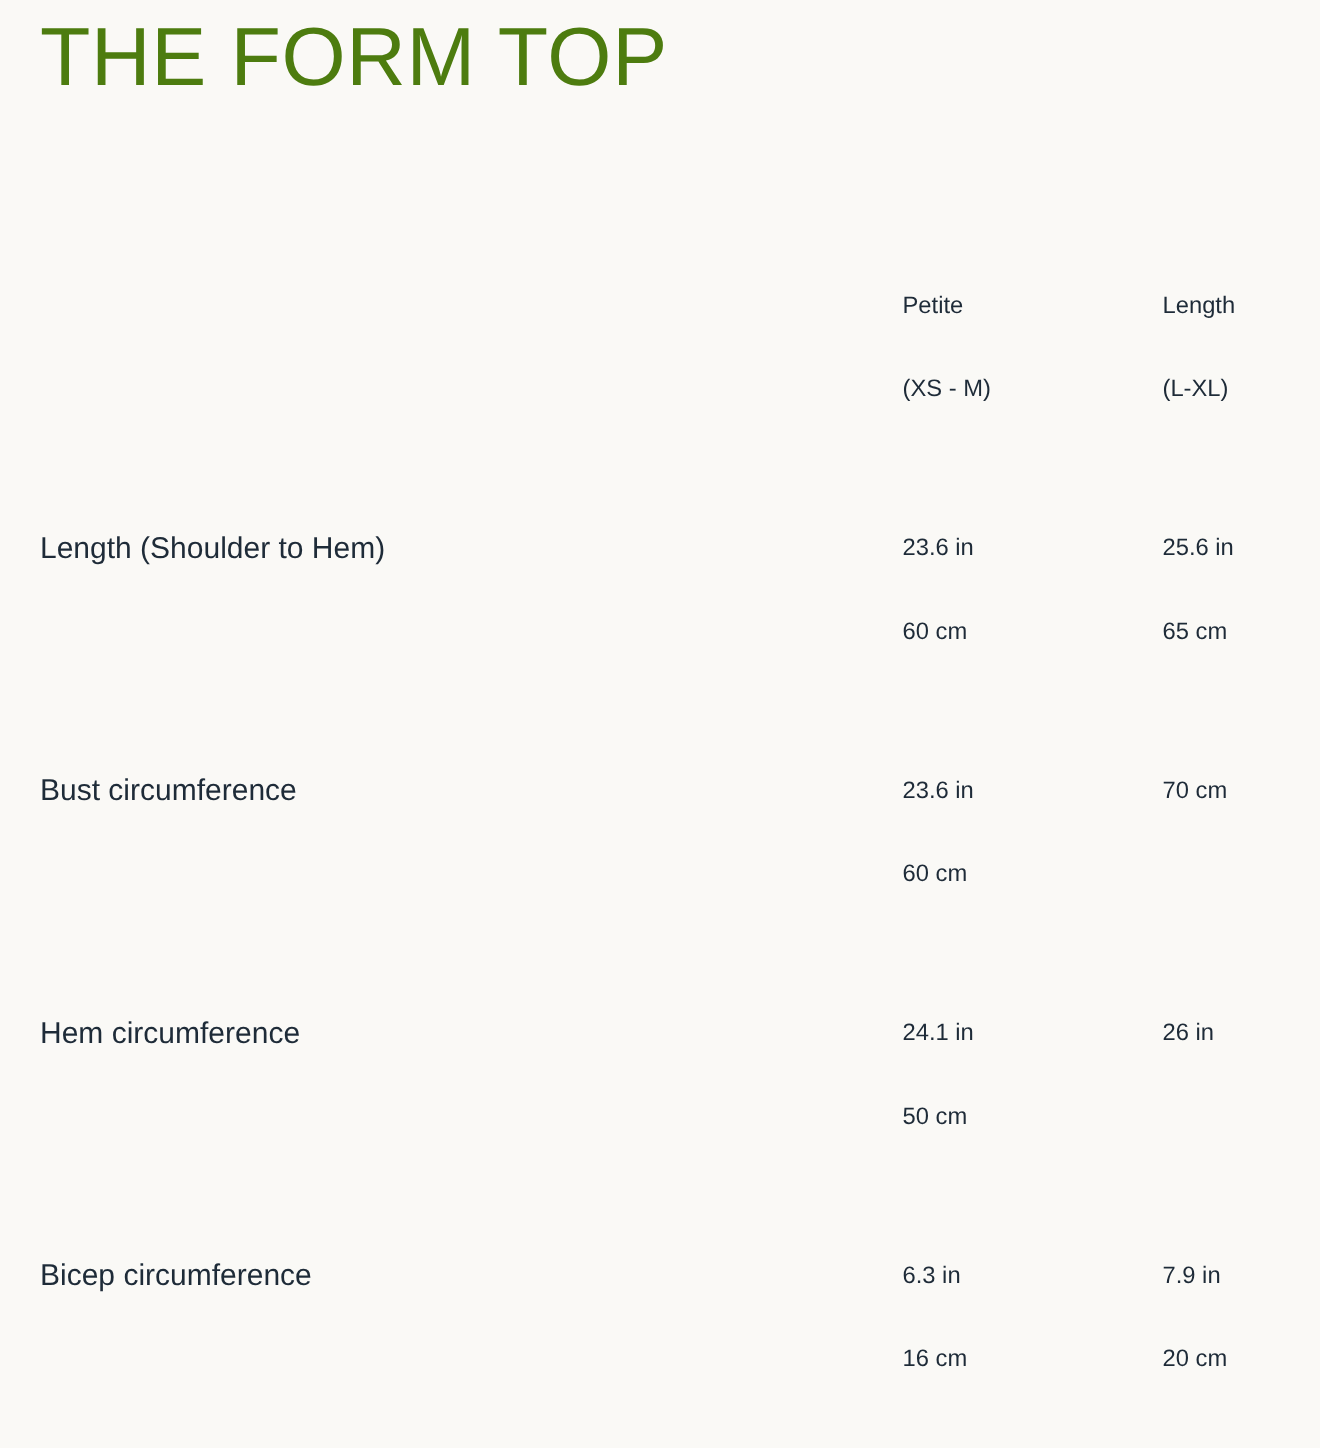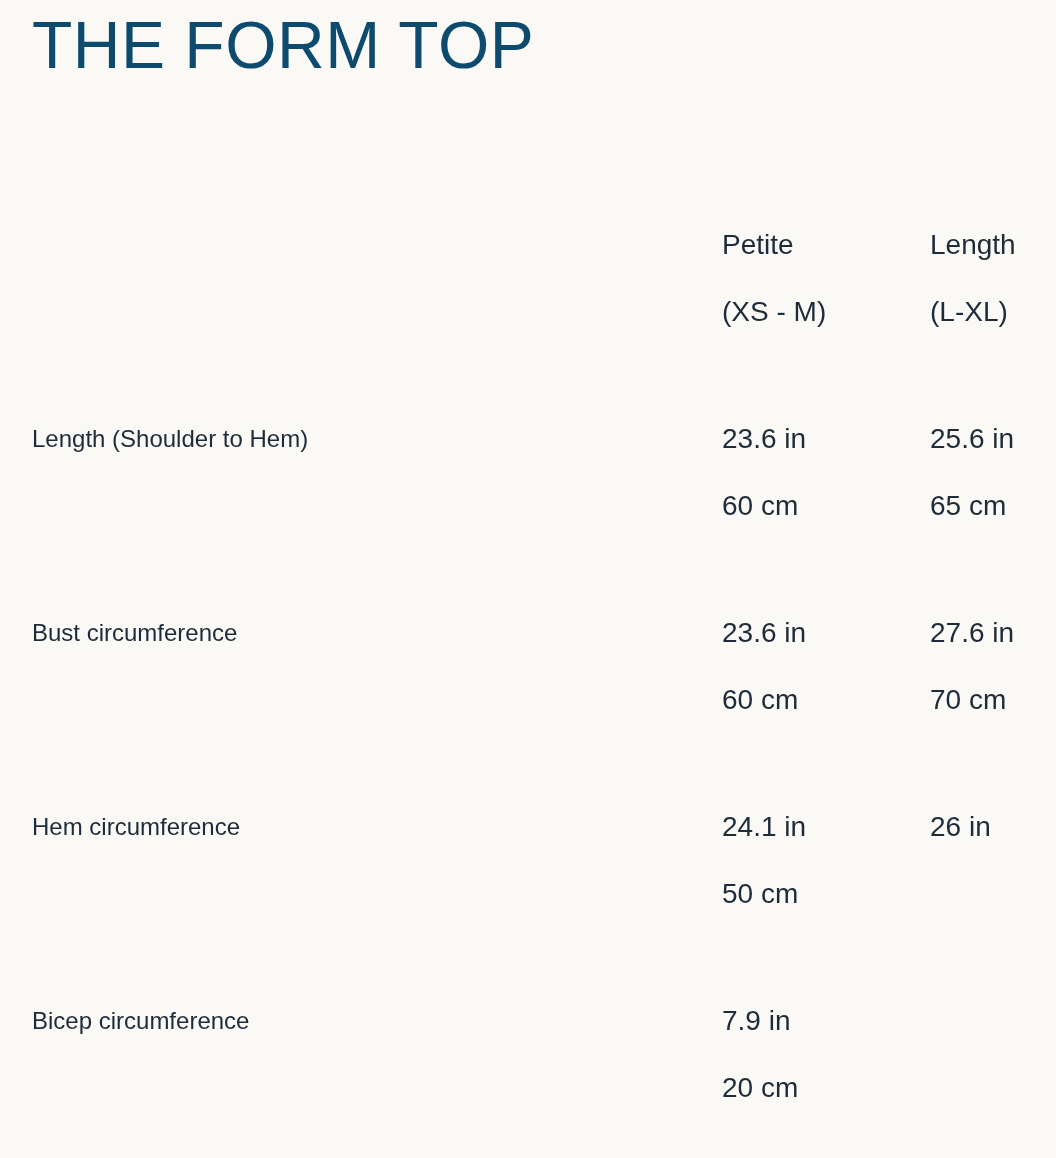--- a/index.html
+++ b/index.html
@@ -15,35 +15,35 @@
   .page {
     padding: 12px 0 0 32px;
     width: 1056px;
   }
   .chart-title {
     margin: 0;
     font-size: 66px;
     line-height: 66px;
     font-weight: 200;
     letter-spacing: 0.5px;
-    color: #0c4a6e;
+    color: #4d7c0f;
   }
   .size-table {
     margin-top: 133px;
   }
   .trow {
     display: grid;
     grid-template-columns: 690px 208px 1fr;
     margin-bottom: 60px;
     align-items: start;
   }
   .trow:last-child { margin-bottom: 0; }
   .cell-line {
     display: block;
-    font-size: 28px;
+    font-size: 19px;
     line-height: 67px;
     font-weight: 400;
     white-space: nowrap;
   }
   .cell-line.cm {
     font-weight: 400;
   }
   .row-label {
     font-size: 24px;
     line-height: 67px;
@@ -83,38 +83,41 @@
       </div>
     </div>
 
     <div class="trow">
       <div class="row-label">Bust circumference</div>
       <div>
         <span class="cell-line">23.6 in</span>
         <span class="cell-line cm">60 cm</span>
       </div>
       <div>
-        <span class="cell-line">27.6 in</span>
         <span class="cell-line cm">70 cm</span>
       </div>
     </div>
 
     <div class="trow">
       <div class="row-label">Hem circumference</div>
       <div>
         <span class="cell-line">24.1 in</span>
         <span class="cell-line cm">50 cm</span>
       </div>
       <div>
         <span class="cell-line">26 in</span>
       </div>
     </div>
 
     <div class="trow">
       <div class="row-label">Bicep circumference</div>
       <div>
+        <span class="cell-line">6.3 in</span>
+        <span class="cell-line cm">16 cm</span>
+      </div>
+      <div>
         <span class="cell-line">7.9 in</span>
         <span class="cell-line cm">20 cm</span>
       </div>
     </div>
 
   </div>
 </div>
 
 </body></html>

